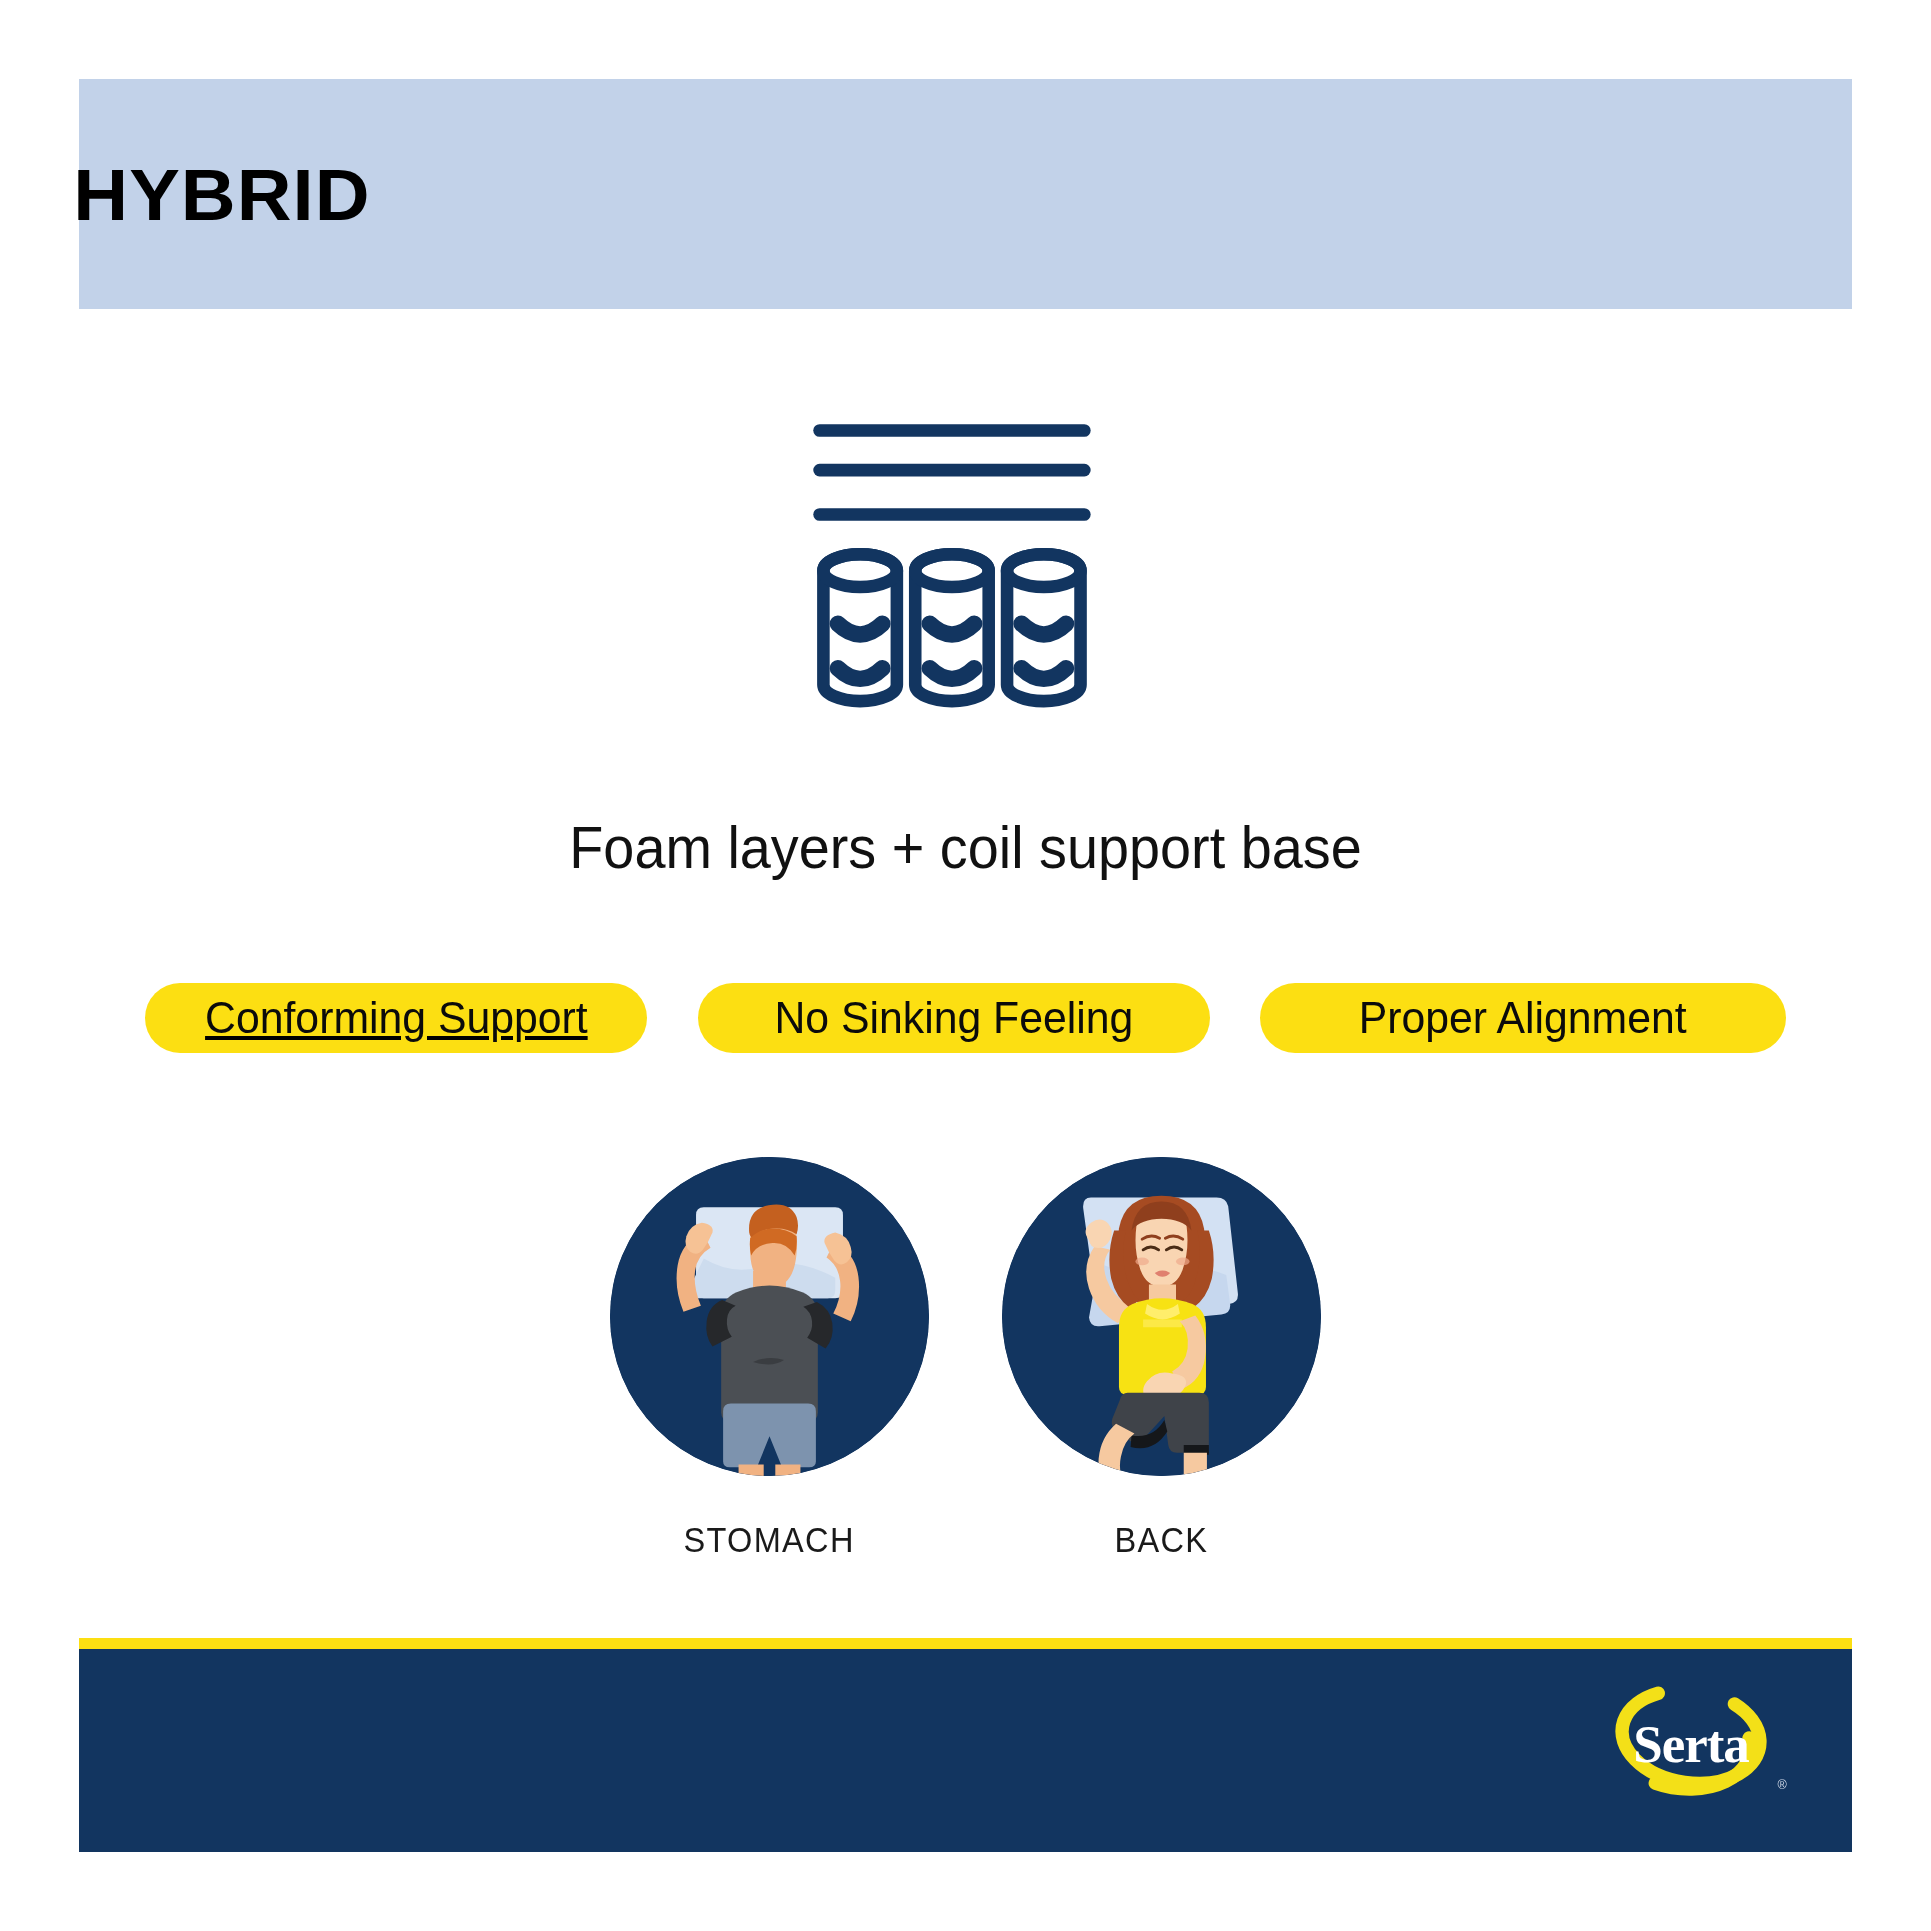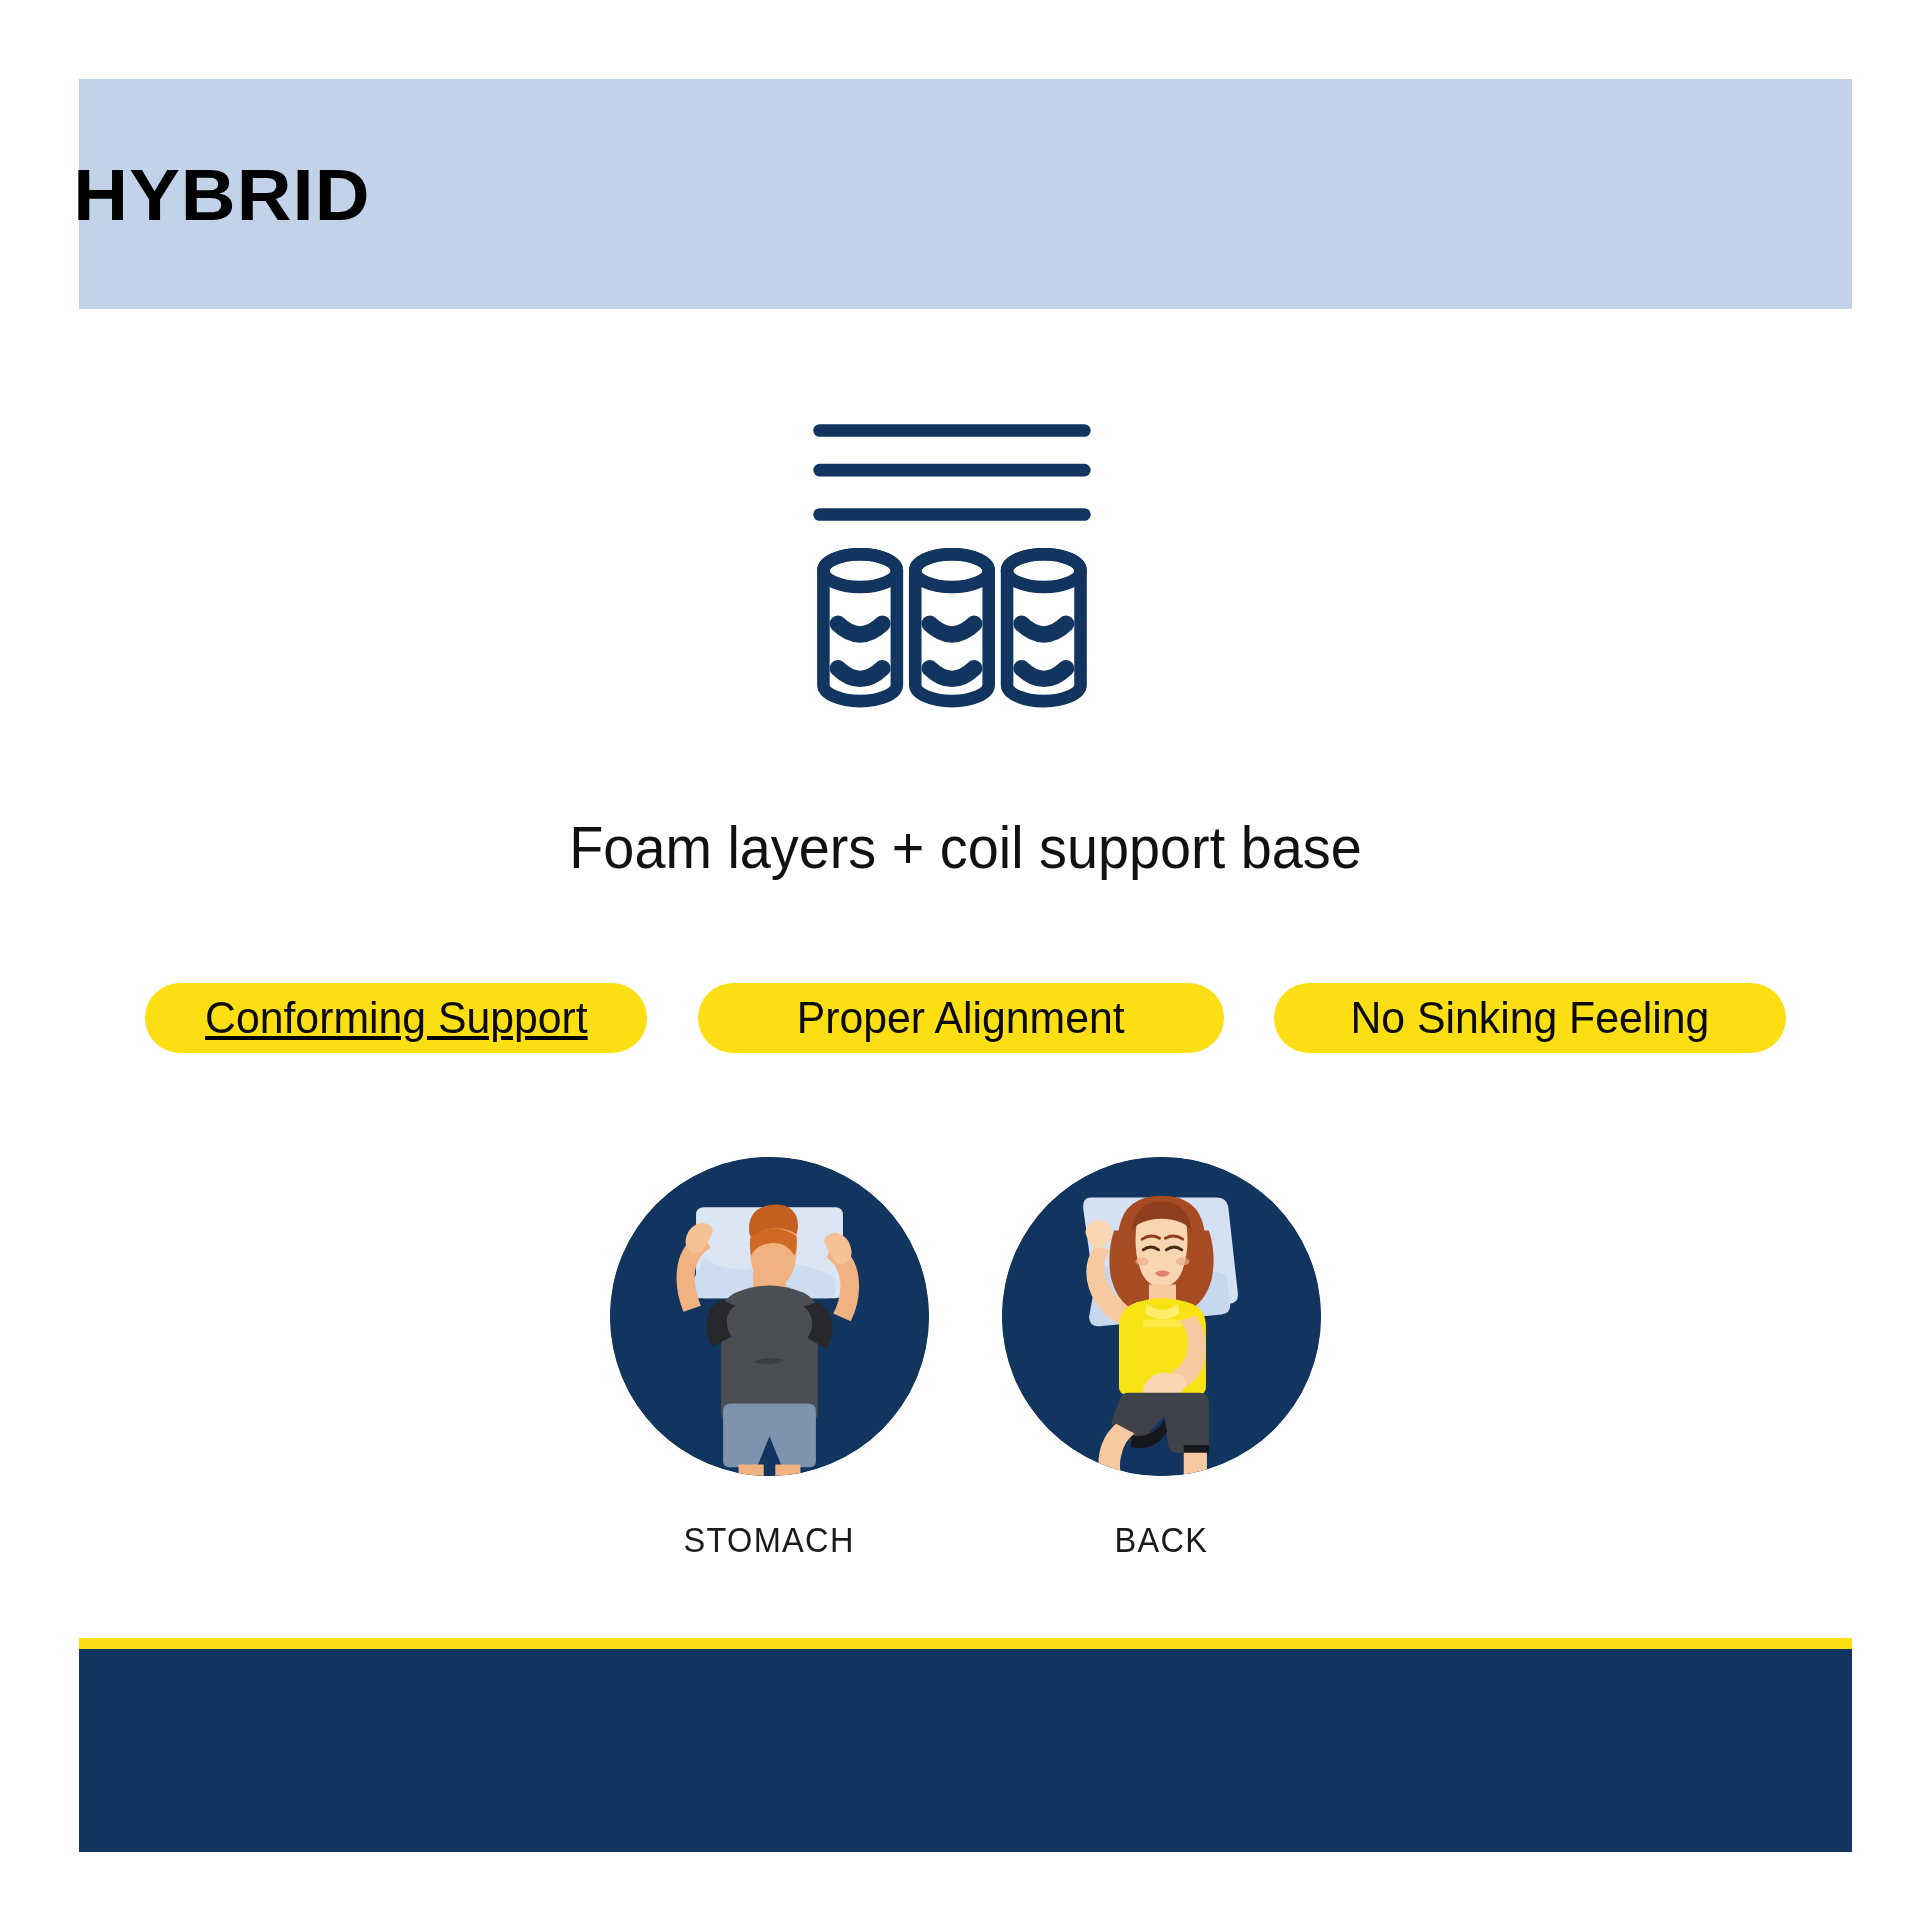--- a/index.html
+++ b/index.html
@@ -217,25 +217,25 @@
       </g>
     </svg>
   </div>
 
   <div class="subtitle">Foam layers + coil support base</div>
 
   <div class="pill-row">
     <div class="pill pill-a">
       <span class="pill-label">Conforming Support</span>
     </div>
+    <div class="pill pill-b">
+      <span class="pill-label">No Sinking Feeling</span>
+    </div>
     <div class="pill pill-c">
       <span class="pill-label">Proper Alignment</span>
-    </div>
-    <div class="pill pill-b">
-      <span class="pill-label">No Sinking Feeling</span>
     </div>
   </div>
 
   <div class="positions">
 
     <div class="position">
       <div class="pos-circle">
         <svg viewBox="0 0 330 330" width="319" height="319" aria-hidden="true">
           <circle cx="165" cy="165" r="165" fill="#123560"></circle>
 
@@ -319,16 +319,27 @@
         </svg>
       </div>
       <div class="pos-label">BACK</div>
     </div>
 
   </div>
 
   <div class="footer">
     <div class="footer-stripe"></div>
 
+    <div class="serta-logo">
+      <svg viewBox="0 0 186 132" width="180" height="127" aria-hidden="true">
+
+        <path d="M132 19
+                 A 72 48 0 1 1 52 19" fill="none" stroke="#f3e018" stroke-width="14" stroke-linecap="round" transform="rotate(8 93 66)"></path>
+        <path d="M152 52
+                 A 72 48 0 0 1 62 112" fill="none" stroke="#f3e018" stroke-width="14" stroke-linecap="round" transform="rotate(8 93 66)"></path>
+      </svg>
+      <div class="serta-word">Serta</div>
+      <div class="serta-reg">®</div>
+    </div>
   </div>
 
 </div>
 
 
 </body></html>

